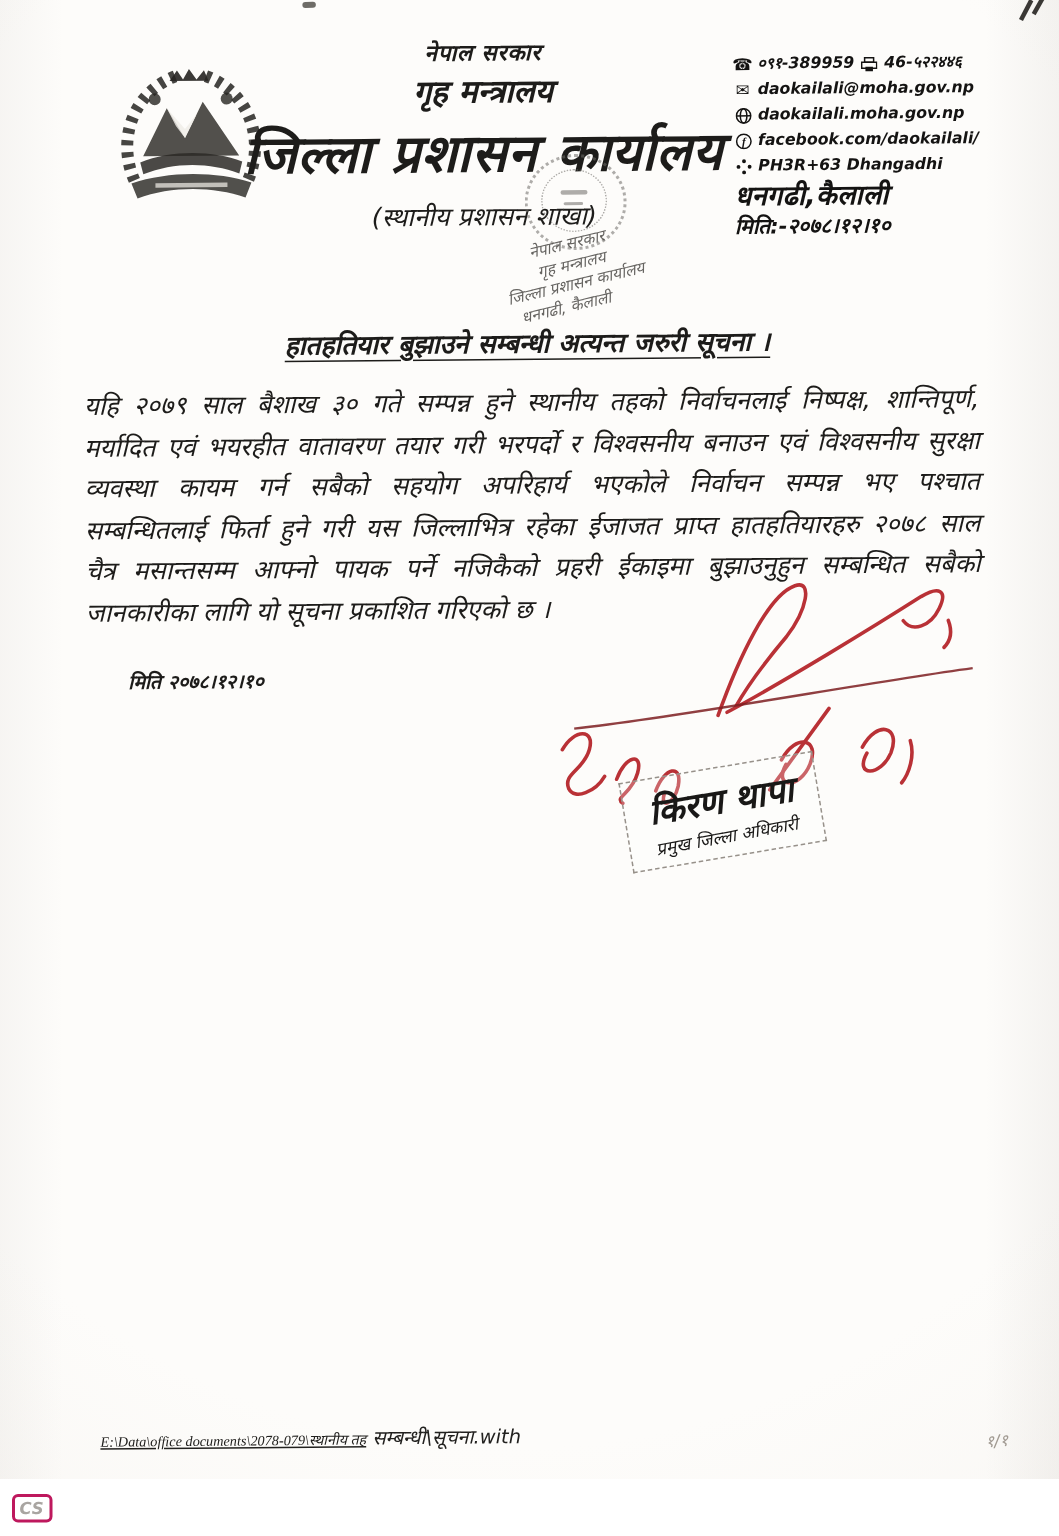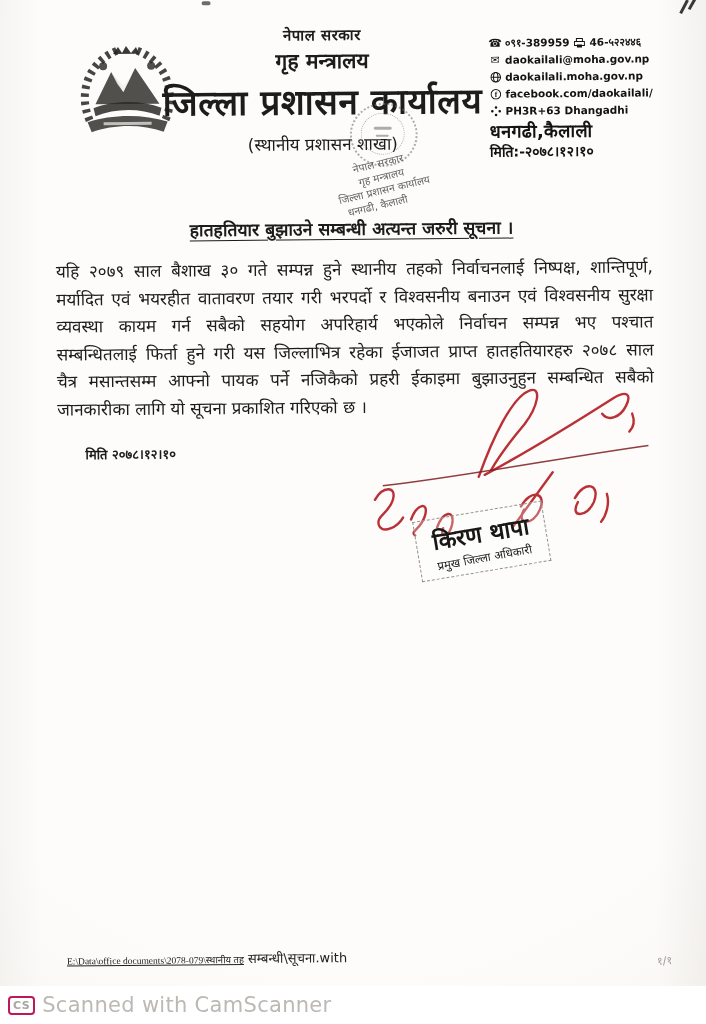--- a/index.html
+++ b/index.html
@@ -3,20 +3,21 @@
 <meta charset="utf-8">
 <style>
   html,body{margin:0;padding:0;background:#e8e6e3;}
   #page{
     position:relative;width:706px;height:1024px;margin:0 auto;overflow:hidden;
     background:
       linear-gradient(90deg, rgba(120,110,100,0.05), rgba(0,0,0,0) 6%, rgba(0,0,0,0) 93%, rgba(120,110,100,0.07)),
       radial-gradient(130% 95% at 48% 42%, #fdfcfa 55%, #f4f1ed 100%);
     font-family:"DejaVu Sans","Liberation Sans",sans-serif;
     color:#1d1c1a;
+    font-style:italic;
   }
   .abs{position:absolute;}
   .letter{position:absolute;left:0;top:0;width:706px;height:986px;transform:rotate(-0.5deg);transform-origin:50% 40%;}
 
   
   .hdr-center{left:110px;top:24px;width:430px;text-align:center;}
   .gov{font-size:15px;font-weight:700;letter-spacing:.5px;}
   .ministry{font-size:21px;font-weight:700;margin-top:2px;}
   .office{font-size:35px;font-weight:700;margin-top:3px;letter-spacing:.5px;white-space:nowrap;}
   .section{font-size:17px;margin-top:8px;}
@@ -204,15 +205,14 @@
     </div>
     <div class="abs pgnum">१/१</div>
 
     <div class="abs art-tr1"></div>
     <div class="abs art-tr2"></div>
     <div class="abs art-tc"></div>
   </div>
 
   <div class="abs csbar">
     <span class="cslogo">CS</span>
-    <span class="cstext">Scanned with CamScanner</span>
   </div>
 </div>
 
 </body></html>

